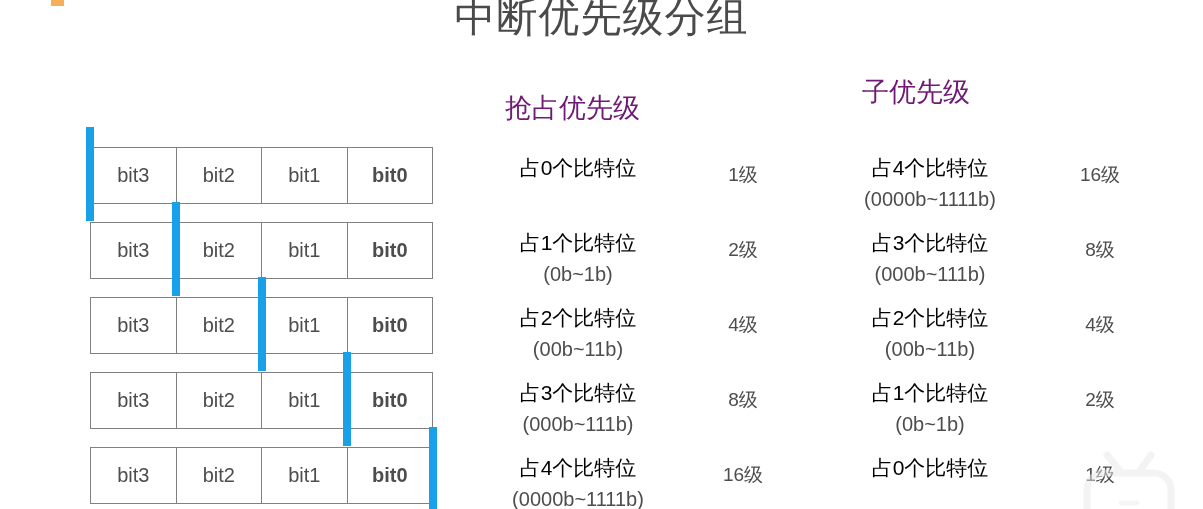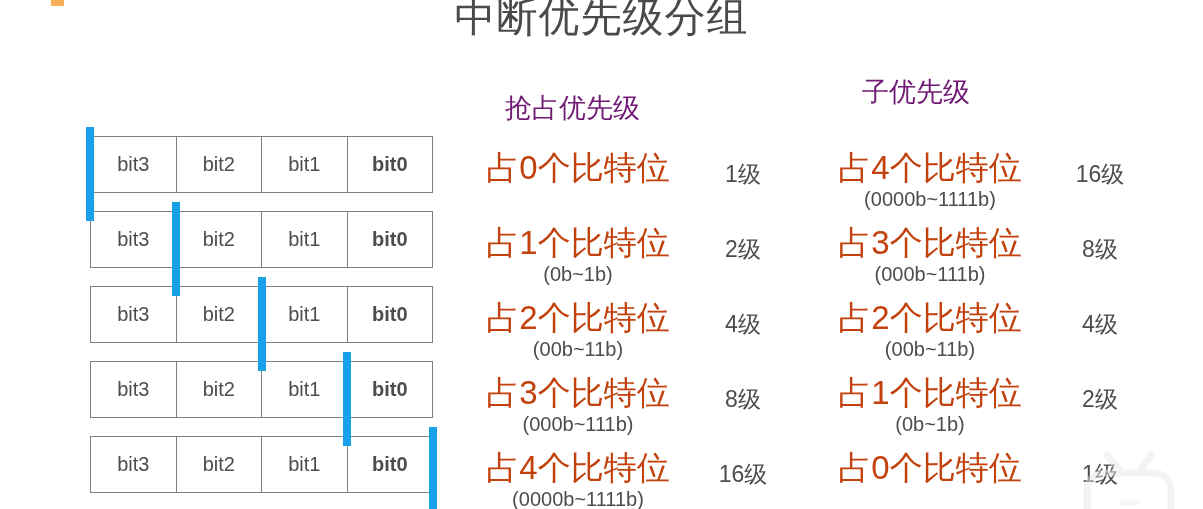--- a/index.html
+++ b/index.html
@@ -48,21 +48,21 @@
     left: 90px;
     top: 127px;
   }
   .bit-row-wrap {
     position: relative;
     width: 343px;
     height: 75px;
   }
   .bit-row {
     position: absolute;
-    top: 9px;
+    top: 20px;
     left: 0;
     width: 343px;
     height: 57px;
     display: flex;
     border: 1px solid #808080;
     background: #ffffff;
   }
   .bit-cell {
     flex: 1 1 0;
     border-right: 1px solid #808080;
@@ -107,36 +107,36 @@
     display: flex;
     align-items: flex-start;
   }
   .prio-desc {
     width: 224px;
     text-align: center;
     padding-top: 2px;
   }
   .prio-desc .line1 {
     display: block;
-    font-size: 33px;
+    font-size: 21px;
     line-height: 33px;
-    color: #c2410c;
+    color: #000000;
     white-space: nowrap;
   }
   .prio-desc .line2 {
     display: block;
     font-size: 20px;
     line-height: 30px;
     color: #4d4d4d;
     white-space: nowrap;
   }
   .prio-level {
     flex: 1;
     text-align: center;
-    font-size: 23px;
+    font-size: 19px;
     line-height: 33px;
     color: #4d4d4d;
     padding-top: 9px;
     white-space: nowrap;
   }
 
   
   .watermark {
     position: absolute;
     right: 14px;

